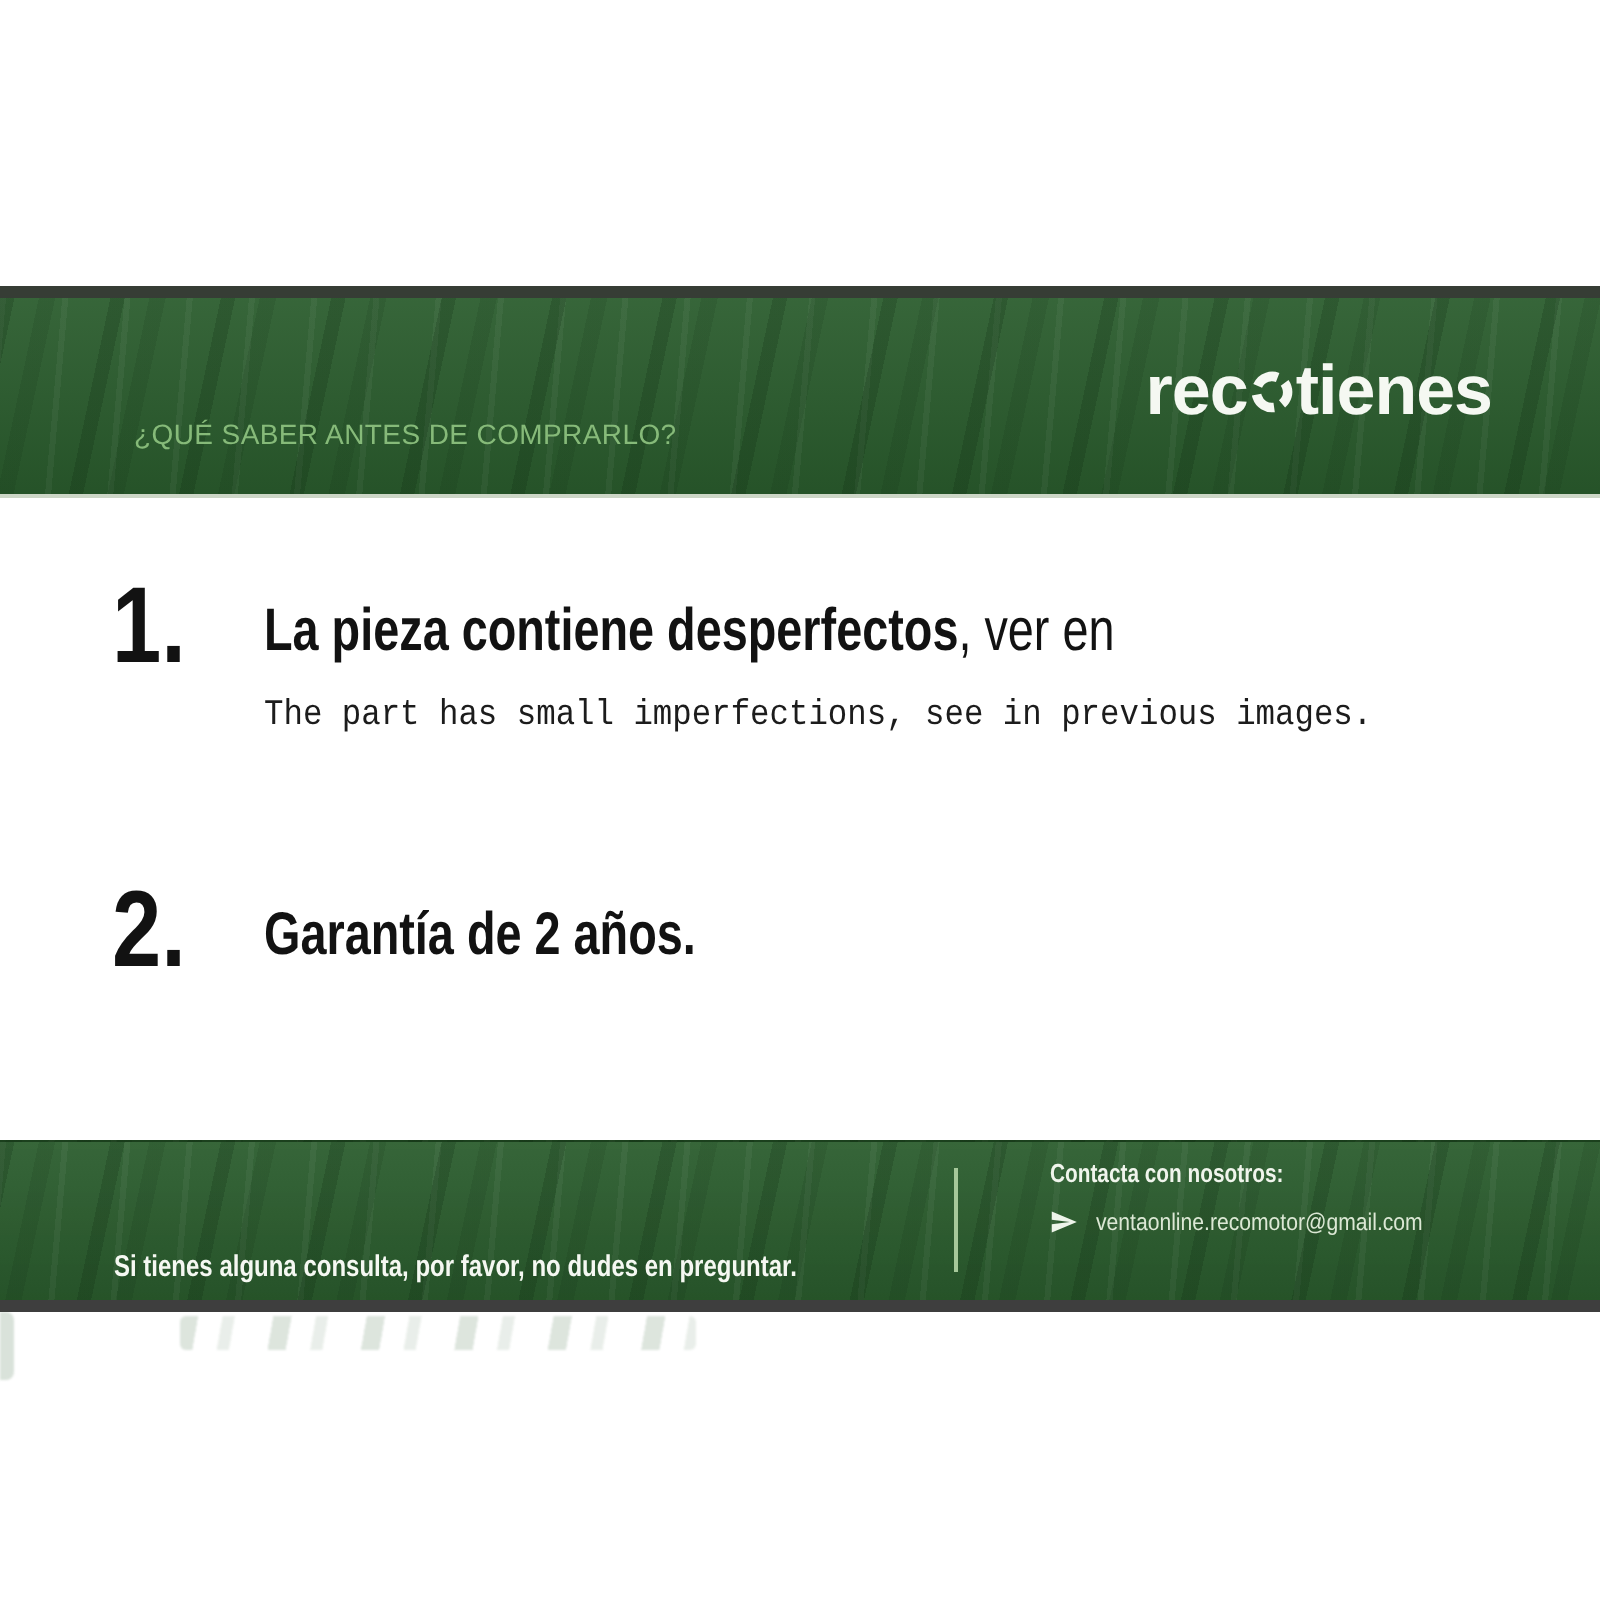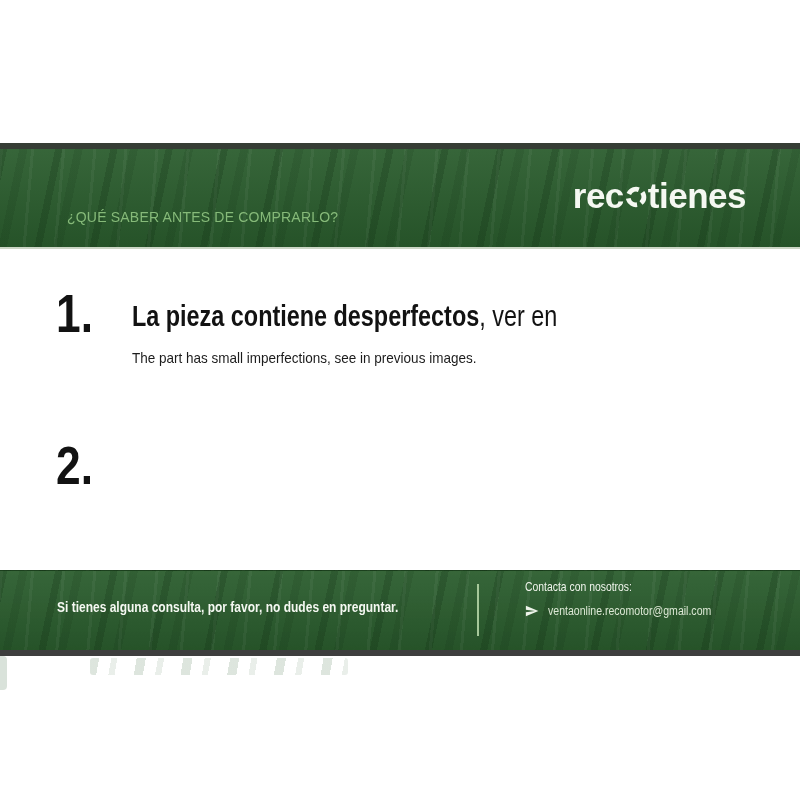--- a/index.html
+++ b/index.html
@@ -49,28 +49,28 @@
   .logo{position:absolute;right:54px;top:178px;display:flex;align-items:flex-start;
     color:var(--title-text);font-size:35px;font-weight:800;letter-spacing:-0.5px;line-height:1;}
   .logo .o-icon{width:22px;height:22px;margin:0 1px 1px 1px;}
 
   
   .item-num{position:absolute;left:56px;font-size:54px;font-weight:800;color:var(--body-text);
     line-height:50px;transform:scaleX(0.82);transform-origin:0 0;}
   .item-body{position:absolute;left:103px;color:var(--body-text);margin-left:29px;}
   .main-line{font-size:30px;line-height:47px;font-weight:400;}
   .main-line .b{font-weight:700;}
-  .trans{font-size:15px;line-height:16px;color:#1c1c1c;margin-top:11px;}
+  .trans{font-size:18px;line-height:16px;color:#1c1c1c;margin-top:11px;font-family:Liberation Mono, monospace;}
 
   
-  .ft-msg{position:absolute;left:57px;top:570px;height:72px;display:flex;align-items:center;
+  .ft-msg{position:absolute;left:57px;top:570px;height:72px;display:flex;align-items:flex-end;
     color:var(--title-text);font-size:15px;font-weight:700;}
   .ft-divider{position:absolute;left:477px;top:584px;width:2px;height:52px;background:var(--divider);}
   .contact{position:absolute;left:525px;top:579px;color:var(--contact-text);}
-  .contact-h{font-size:13px;font-weight:400;color:#f0f5ec;line-height:16px;}
+  .contact-h{font-size:13px;font-weight:700;color:#f0f5ec;line-height:16px;}
   .c-row{display:flex;align-items:flex-start;gap:9px;margin-top:9px;height:15px;text-decoration:underline;}
   .c-row .ic{width:14px;height:14px;flex:0 0 aupx;}
   .c-row .txt{font-size:12px;line-height:14px;}
 
   
   .ghost-band{position:absolute;left:90px;top:658px;width:258px;height:17px;border-radius:3px;
     background:repeating-linear-gradient(100deg,
       rgba(45,95,48,0.16) 0 9px, rgba(45,95,48,0) 9px 21px,
       rgba(45,95,48,0.10) 21px 27px, rgba(45,95,48,0) 27px 46px);
     filter:blur(0.4px);}
@@ -98,20 +98,21 @@
   </div>
 
   <div class="item-num" style="top:288px">1.</div>
   <div class="item-body" style="top:292px">
     <div class="main-line"><span class="sq78"><span class="b">La pieza contiene desperfectos</span><span>, ver en</span></span></div>
     <div class="trans"><span class="sq90">The part has small imperfections, see in previous images.</span></div>
   </div>
 
   <div class="item-num" style="top:440px">2.</div>
   <div class="item-body" style="top:444px">
+    <div class="main-line"><span class="sq78"><span class="b">Garantía de 2 años.</span></span></div>
   </div>
 
   <div class="band footer-band"></div>
   <div class="edge-bottom"></div>
 
   <div class="ft-msg">
       <span class="sq80">Si tienes alguna consulta, por favor, no dudes en preguntar.</span>
     </div>
 
   <div class="ft-divider"></div>

